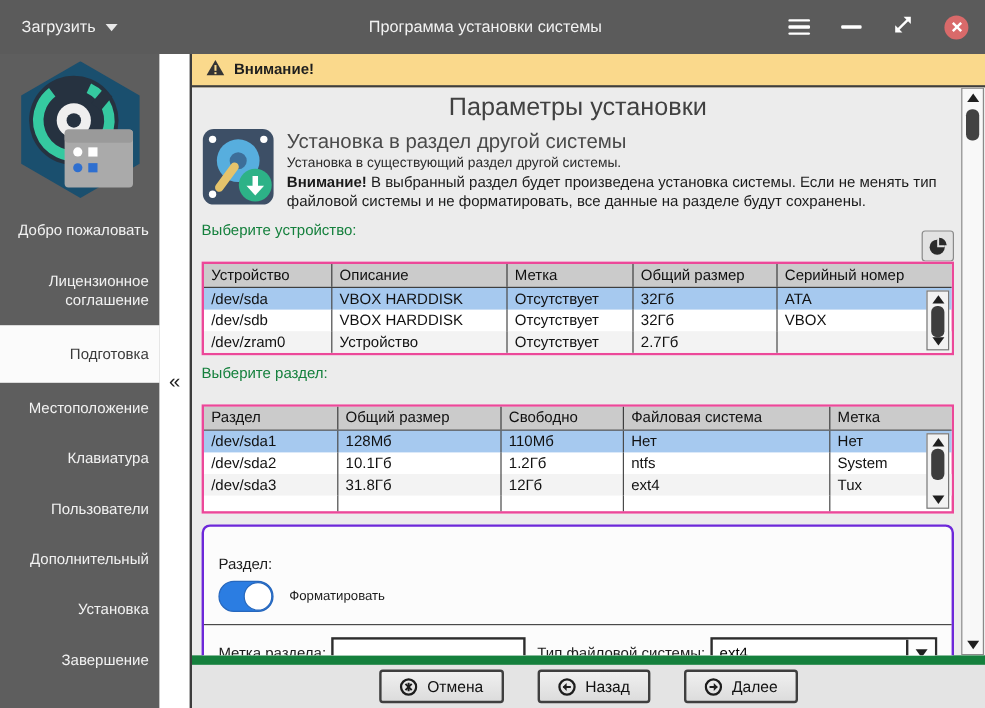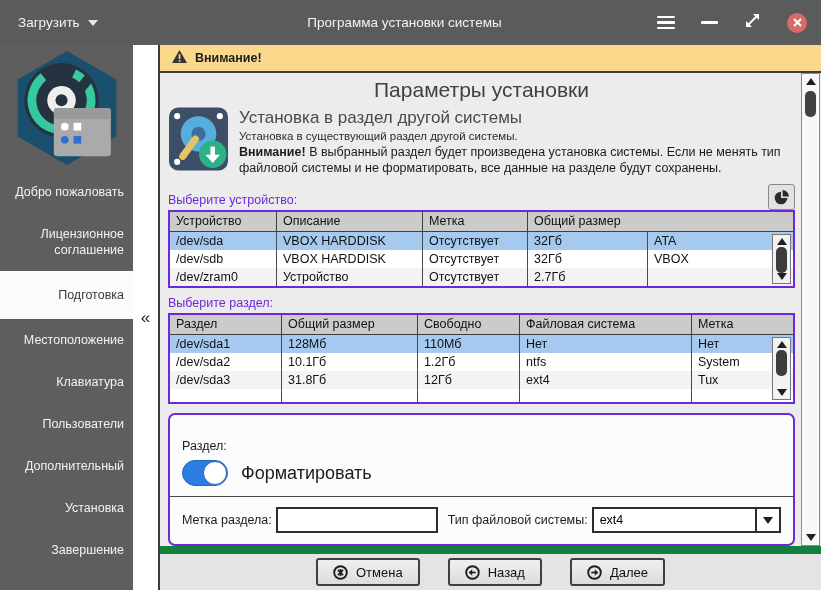--- a/index.html
+++ b/index.html
@@ -57,26 +57,26 @@
   .v-thumb { position: absolute; left: 3px; width: 11px; background: #424242; border-radius: 5px; }
 
   .page-title { text-align: center; font-size: 21px; color: #414141; padding: 3px 0 2px; }
 
   .intro { display: flex; gap: 10px; margin-top: 2px; }
   .intro-text h2 { font-size: 17px; font-weight: normal; color: #4a4a4a; margin-top: 2px; }
   .intro-sub { font-size: 11.5px; color: #2b2b2b; margin-top: 2px; }
   .intro-note { font-size: 12.5px; color: #1b1b1b; line-height: 15.5px; margin-top: 3px; width: 560px; }
 
   .label-row { display: flex; align-items: flex-end; justify-content: space-between; margin-top: 8px; }
-  .section-label { font-size: 12.5px; color: #6d28d9; padding-bottom: 3px; }
+  .section-label { font-size: 12.5px; color: #15803d; padding-bottom: 19px; }
   .pie-btn { width: 27px; height: 26px; background: #e2e2e2; border: 1px solid #8a8a8a;
              border-radius: 3px; display: flex; align-items: center; justify-content: center; cursor: pointer; }
 
   
-  .tbl { border: 2px solid #6d28d9; background: #fff; position: relative;
+  .tbl { border: 2px solid #ec4899; background: #fff; position: relative;
          font-size: 12.5px; color: #111; }
   .thead { display: grid; background: #cbcbcb; border-bottom: 1px solid #3f3f3f; }
   .th { padding: 2px 6px; border-right: 1px solid #3f3f3f; height: 19px; white-space: nowrap; overflow: hidden; }
   .th:last-child { border-right: none; }
   .tr { display: grid; }
   .td { padding: 1.5px 6px; border-right: 1px solid #4a4a4a; height: 18px;
         white-space: nowrap; overflow: hidden; }
   .td:last-child { border-right: none; }
   .tr.shade { background: #f3f3f3; }
   .tr.selected { background: var(--c-selection, #a6c9ef); }
@@ -91,21 +91,21 @@
 
   
   .groupbox { border: 2px solid #6d28d9; border-radius: 7px; background: #fcfcfc;
               margin-top: 9px; padding: 24px 12px 11px; }
   .gb-label { font-size: 12.5px; color: #1c1c1c; }
   .toggle-row { display: flex; align-items: center; gap: 13px; margin: 7px 0 10px; }
   .toggle { width: 46px; height: 26px; border-radius: 13px; position: relative;
             background: var(--c-accent-toggle, #2b7de2); border: 1px solid #2667bd; cursor: pointer; }
   .toggle .knob { position: absolute; right: 0px; top: 0px; width: 24px; height: 24px;
                   border-radius: 50%; background: #fff; border: 1px solid #2667bd; }
-  .toggle-label { font-size: 18px; color: #1c1c1c; }
+  .toggle-label { font-size: 11px; color: #1c1c1c; }
   .gb-divider { border-top: 1.5px solid #4a4a4a; margin: 0 -12px; }
   .fields-row { display: flex; align-items: center; margin-top: 10px; }
   .field-label { font-size: 12.5px; color: #1c1c1c; white-space: nowrap; }
   .text-input { width: 162px; height: 26px; border: 2px solid #2d2d2d; background: #fff;
                 margin-left: 4px; font-family: "Liberation Sans", sans-serif; font-size: 12.5px; padding: 0 5px; }
   .fs-label { margin-left: 10px; }
   .selectbox { flex: 1; height: 26px; border: 2px solid #2d2d2d; background: #fff; margin-left: 4px;
                display: flex; align-items: center; font-size: 12.5px; cursor: pointer; }
   .select-value { padding-left: 6px; }
   .select-arrow { margin-left: auto; width: 24px; align-self: stretch; border-left: 2px solid #2d2d2d;
@@ -238,20 +238,21 @@
               <path d="M9.6 7.4 L9.6 1.1 A6.3 6.3 0 0 1 15.9 7.4 Z" fill="#2b2b2b"></path>
             </svg>
           </span>
         </div>
         <div class="tbl" id="device-table">
           <div class="thead cols-device">
               <div class="th">Устройство</div>
               <div class="th">Описание</div>
               <div class="th">Метка</div>
               <div class="th">Общий размер</div>
+              <div class="th">Серийный номер</div>
             </div>
           <div class="tbody">
               <div class="tr cols-device selected">
                 <div class="td">/dev/sda</div>
                 <div class="td">VBOX HARDDISK</div>
                 <div class="td">Отсутствует</div>
                 <div class="td">32Гб</div>
                 <div class="td">ATA</div>
               </div>
               <div class="tr cols-device">

